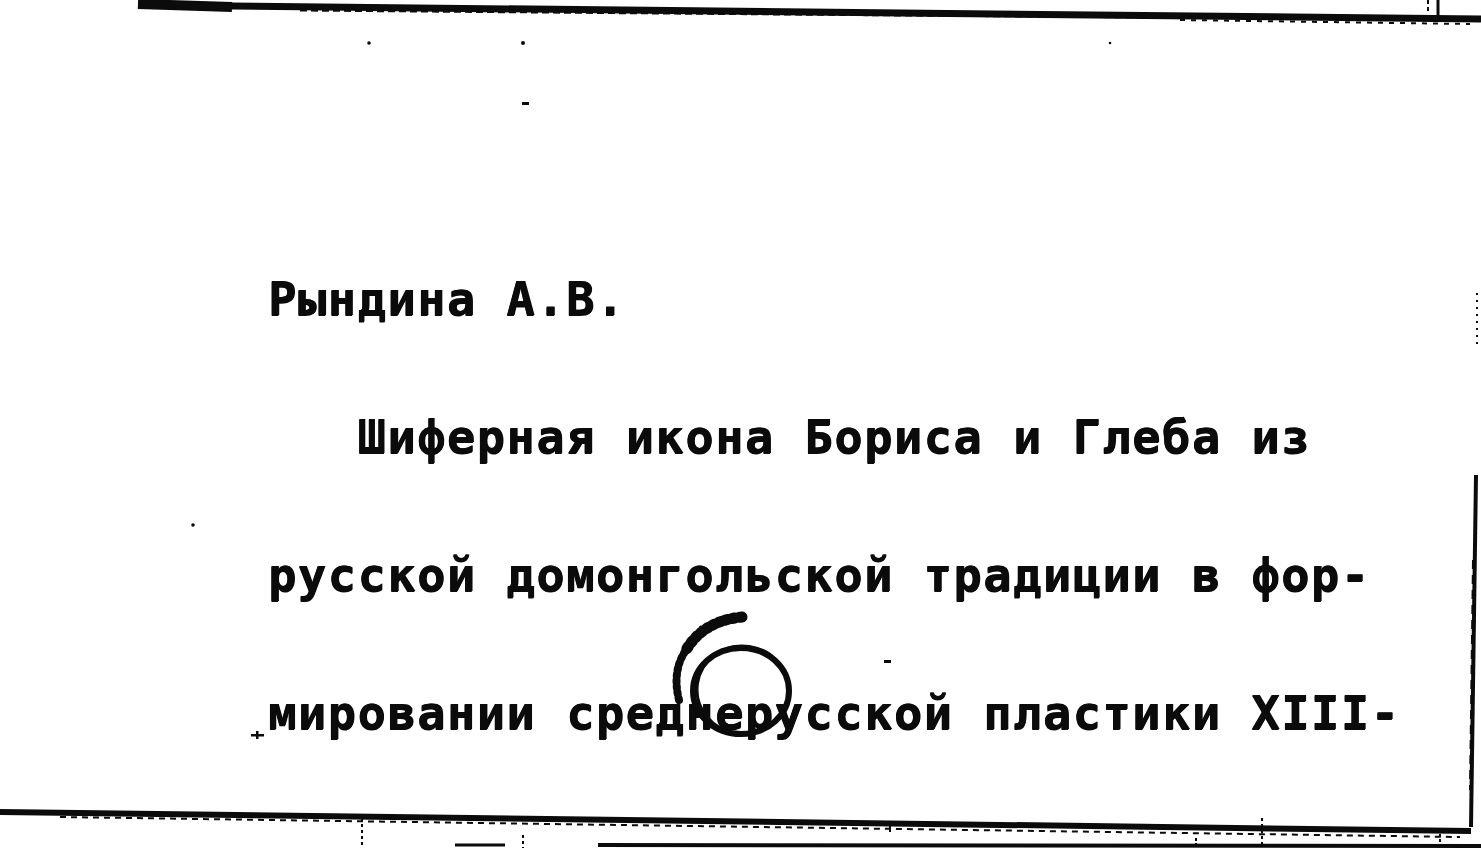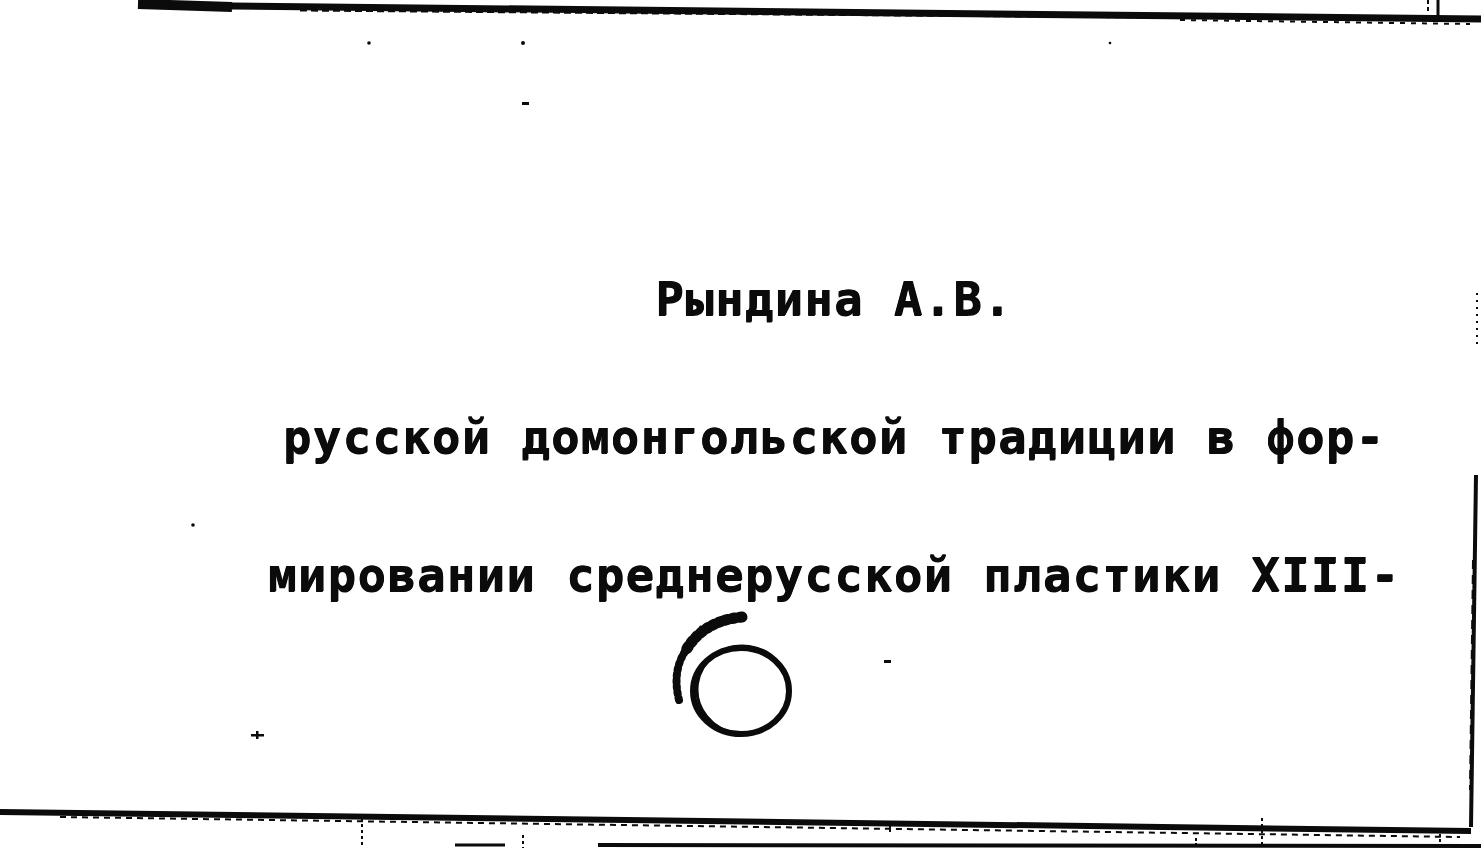--- a/index.html
+++ b/index.html
@@ -22,38 +22,38 @@
     color: #0b0b0b;
     font-size: 47px;
     font-weight: bold;
     line-height: 46px;
     letter-spacing: 1.5px;
     white-space: pre;
     text-shadow: 0.7px 0 0 currentColor, 0 0.5px 0 currentColor;
   }
   .card-text .line {
     height: 46px;
-    text-align: center;
   }
   .edges {
     position: absolute;
     left: 0;
     top: 0;
     width: 1481px;
     height: 848px;
     pointer-events: none;
   }
 </style>
 </head>
 <body>
 
 <div class="scan">
 
   <div class="card-text">
     <div class="line">Рындина А.В.</div>
+    <div class="line">   Шиферная икона Бориса и Глеба из</div>
     <div class="line">русской домонгольской традиции в фор-</div>
     <div class="line">мировании среднерусской пластики XIII-</div>
     
     
   </div>
 
   <svg class="edges" viewBox="0 0 1481 848" xmlns="http://www.w3.org/2000/svg">
 
     <g stroke="#0b0b0b" fill="none">
       <path d="M138,5 L1481,19" stroke-width="7"></path>

